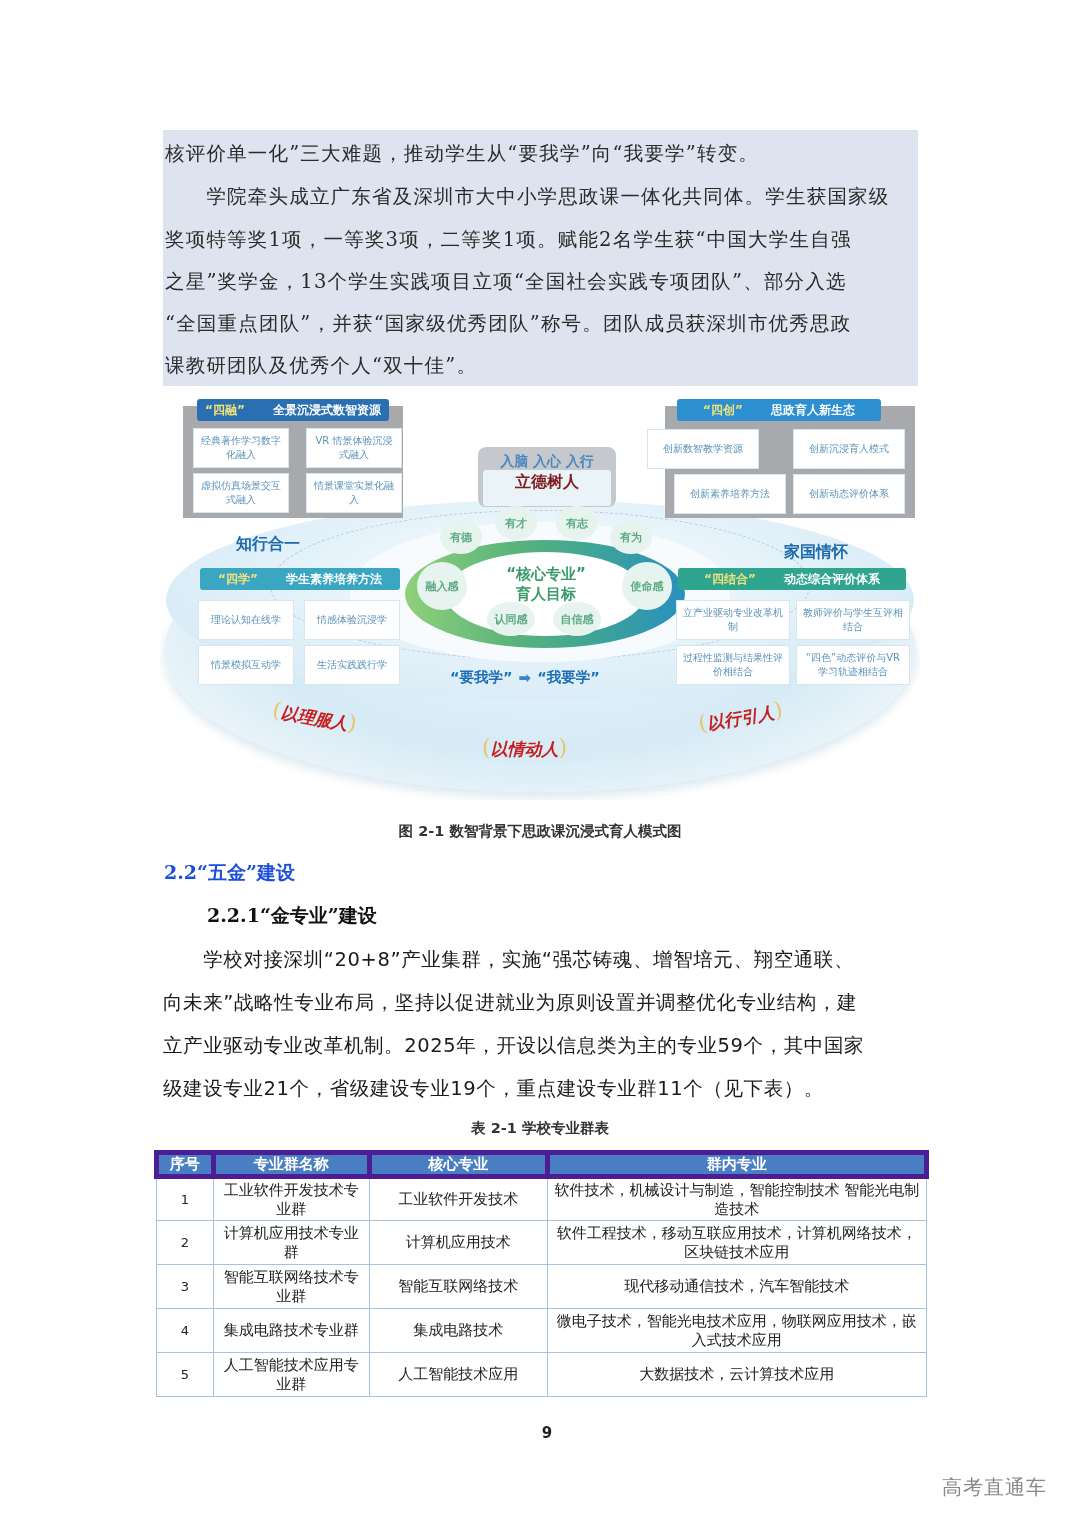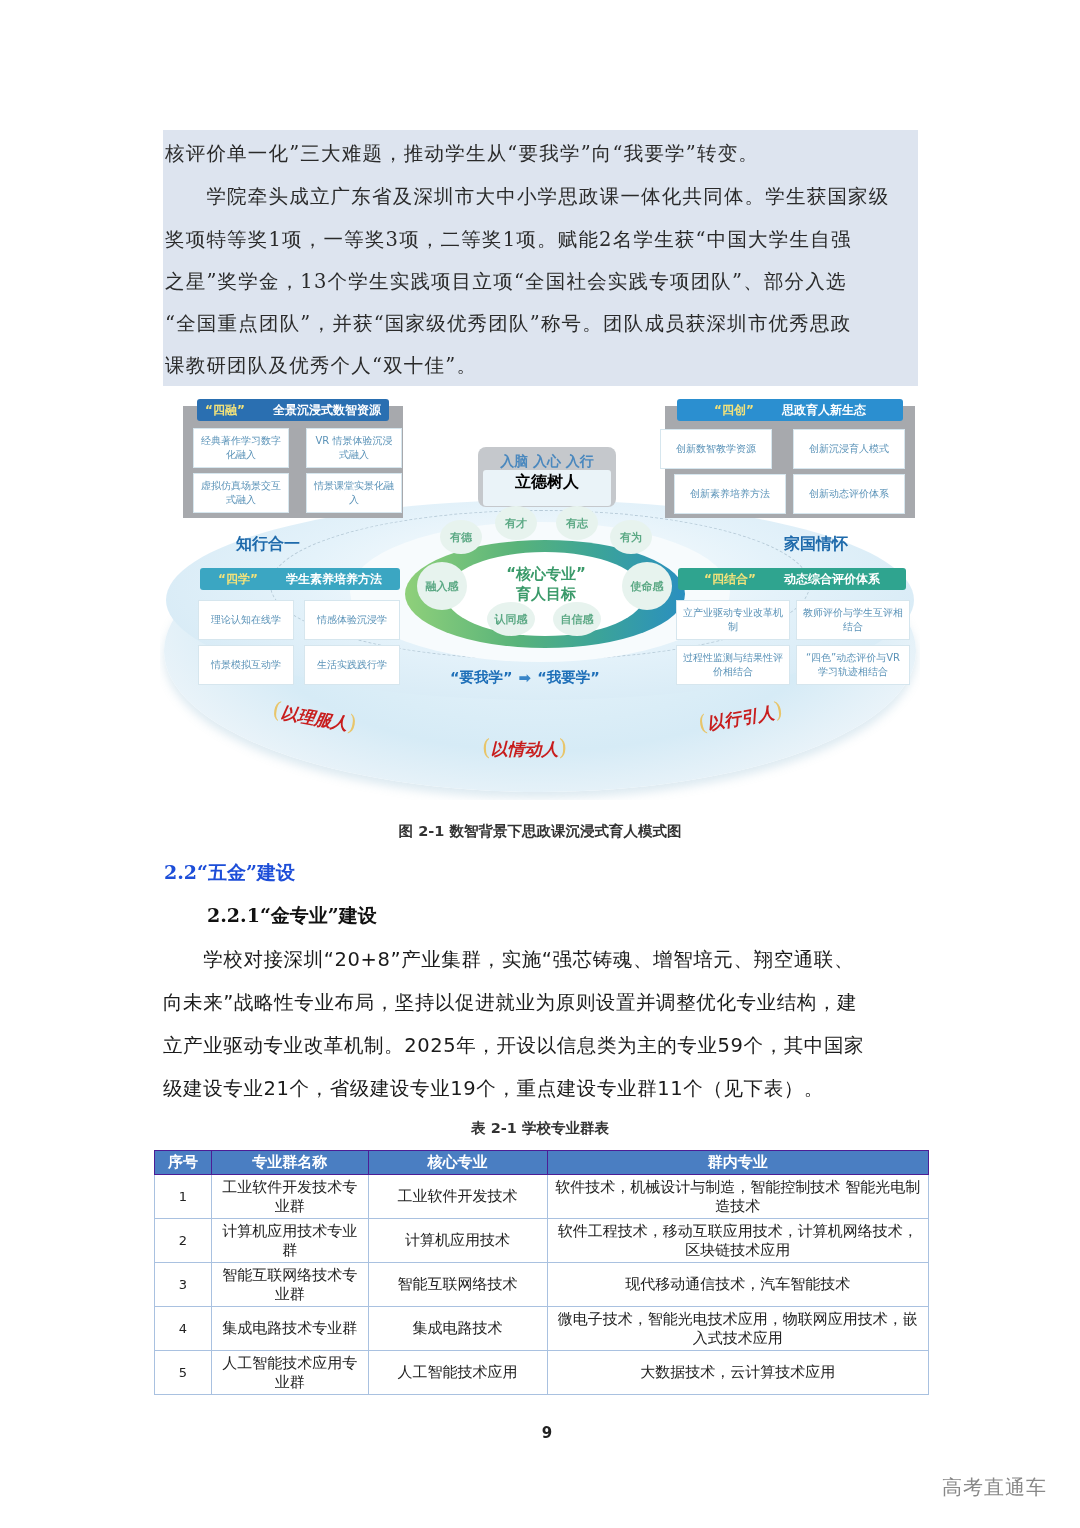--- a/index.html
+++ b/index.html
@@ -54,21 +54,21 @@
   }
   .top-plate {
     position: absolute; left: 318px; top: 55px; width: 138px; height: 60px;
     background: #c5c8cc; border-radius: 8px;
   }
   .top-plate-inner {
     position: absolute; left: 323px; top: 78px; width: 128px; height: 36px;
     background: #eaf3f8; border-radius: 3px;
   }
   .top-sub { position: absolute; left: 318px; top: 61px; width: 138px; text-align: center; font-size: 14px; color: #4a88be; font-weight: bold; }
-  .top-main { position: absolute; left: 318px; top: 80px; width: 138px; text-align: center; font-size: 16px; font-weight: bold; color: #000000; }
+  .top-main { position: absolute; left: 318px; top: 80px; width: 138px; text-align: center; font-size: 16px; font-weight: bold; color: #7f1d1d; }
   .side-label { position: absolute; font-size: 16px; font-weight: bold; color: #1e6aab; }
 
   .panel-back { position: absolute; background: #a7a9ad; }
   .panel-head {
     position: absolute; height: 22px; border-radius: 3px; color: #ffffff; font-size: 12px; font-weight: bold;
     display: flex; align-items: center; justify-content: center; white-space: nowrap; gap: 24px;
   }
   .panel-head .q { color: #f3e27a; margin-right: 4px; }
   .cell {
     position: absolute; width: 96px; height: 40px; background: #ffffff; border: 1px solid #d6e6ee;
@@ -92,21 +92,21 @@
   .h3 { position: absolute; left: 207px; top: 903px; font-family: "DejaVu Serif", serif; font-size: 19px; font-weight: bold; color: #111; }
   .body-line { position: absolute; left: 163px; font-size: 19.5px; color: #1b1b1b; white-space: nowrap; letter-spacing: 0.6px; }
   .table-caption { position: absolute; left: 0; width: 1080px; top: 1119px; text-align: center; font-size: 14.5px; font-weight: bold; color: #333; }
 
   table.groups {
     position: absolute; left: 154px; top: 1150px; width: 775px; border-collapse: collapse;
     font-size: 15px; color: #222;
   }
   table.groups th {
     background: #4a7ec2; color: #ffffff; font-weight: bold; height: 24px; font-size: 15px;
-    border: 1px solid #4c1d95;
+    border: 5px solid #4c1d95;
   }
   table.groups td {
     border: 1px solid #a9c1e0; text-align: center; vertical-align: middle; line-height: 19px; padding: 1px 4px;
     height: 44px;
   }
   table.groups td.idx { font-size: 13px; }
   .page-number { position: absolute; left: 0; width: 1094px; top: 1424px; text-align: center; font-size: 15px; font-weight: bold; color: #222; }
   .watermark { position: absolute; left: 942px; top: 1474px; font-size: 20px; color: #888; letter-spacing: 1px; }
 </style>
 </head>
@@ -142,38 +142,38 @@
   <div class="bubble" style="left:327px;top:210px;width:48px">认同感</div>
   <div class="bubble" style="left:393px;top:210px;width:48px">自信感</div>
   <div class="bubble big" style="left:462px;top:170px">使命感</div>
 
   <div class="center-title">
     <div>“核心专业”</div>
     <div>育人目标</div>
   </div>
 
   <div class="side-label" style="left:76px;top:142px">知行合一</div>
-  <div class="side-label" style="left:624px;top:142px">家国情怀</div>
+  <div class="side-label" style="left:624px;top:150px">家国情怀</div>
 
   <div class="panel-back" style="left:23px;top:14px;width:220px;height:112px"></div>
   <div class="panel-head" style="left:37px;top:7px;width:192px;background:#2a6fb1">
     <span class="q">“四融”</span>
     <span>全景沉浸式数智资源</span>
   </div>
   <div class="cell" style="left:33px;top:36px">经典著作学习数字化融入</div>
   <div class="cell" style="left:146px;top:36px">VR 情景体验沉浸式融入</div>
   <div class="cell" style="left:33px;top:81px">虚拟仿真场景交互式融入</div>
   <div class="cell" style="left:146px;top:81px">情景课堂实景化融入</div>
 
   <div class="panel-back" style="left:505px;top:14px;width:250px;height:112px"></div>
-  <div class="panel-head" style="left:517px;top:7px;width:226px;background:#2b8fd0">
+  <div class="panel-head" style="left:517px;top:7px;width:204px;background:#2b8fd0">
     <span class="q">“四创”</span>
     <span>思政育人新生态</span>
   </div>
-  <div class="cell wide" style="left:500px;top:37px;width:112px">创新数智教学资源</div>
+  <div class="cell wide" style="left:487px;top:37px;width:112px">创新数智教学资源</div>
   <div class="cell wide" style="left:633px;top:37px;width:112px">创新沉浸育人模式</div>
   <div class="cell wide" style="left:514px;top:82px;width:112px">创新素养培养方法</div>
   <div class="cell wide" style="left:633px;top:82px;width:112px">创新动态评价体系</div>
 
   <div class="panel-head" style="left:40px;top:176px;width:200px;background:#3ba6c2">
     <span class="q">“四学”</span>
     <span>学生素养培养方法</span>
   </div>
   <div class="cell" style="left:38px;top:208px;width:96px">理论认知在线学</div>
   <div class="cell" style="left:144px;top:208px">情感体验沉浸学</div>

